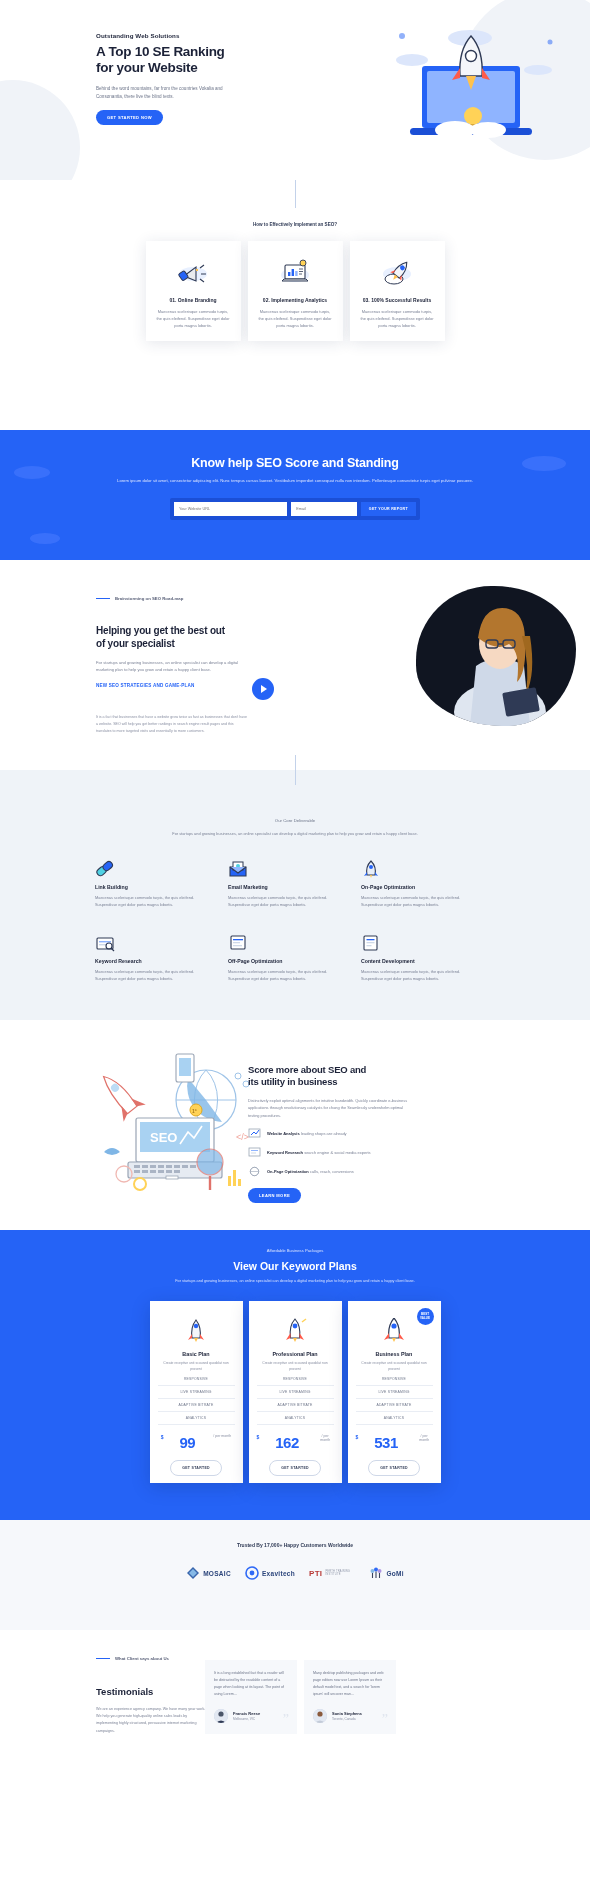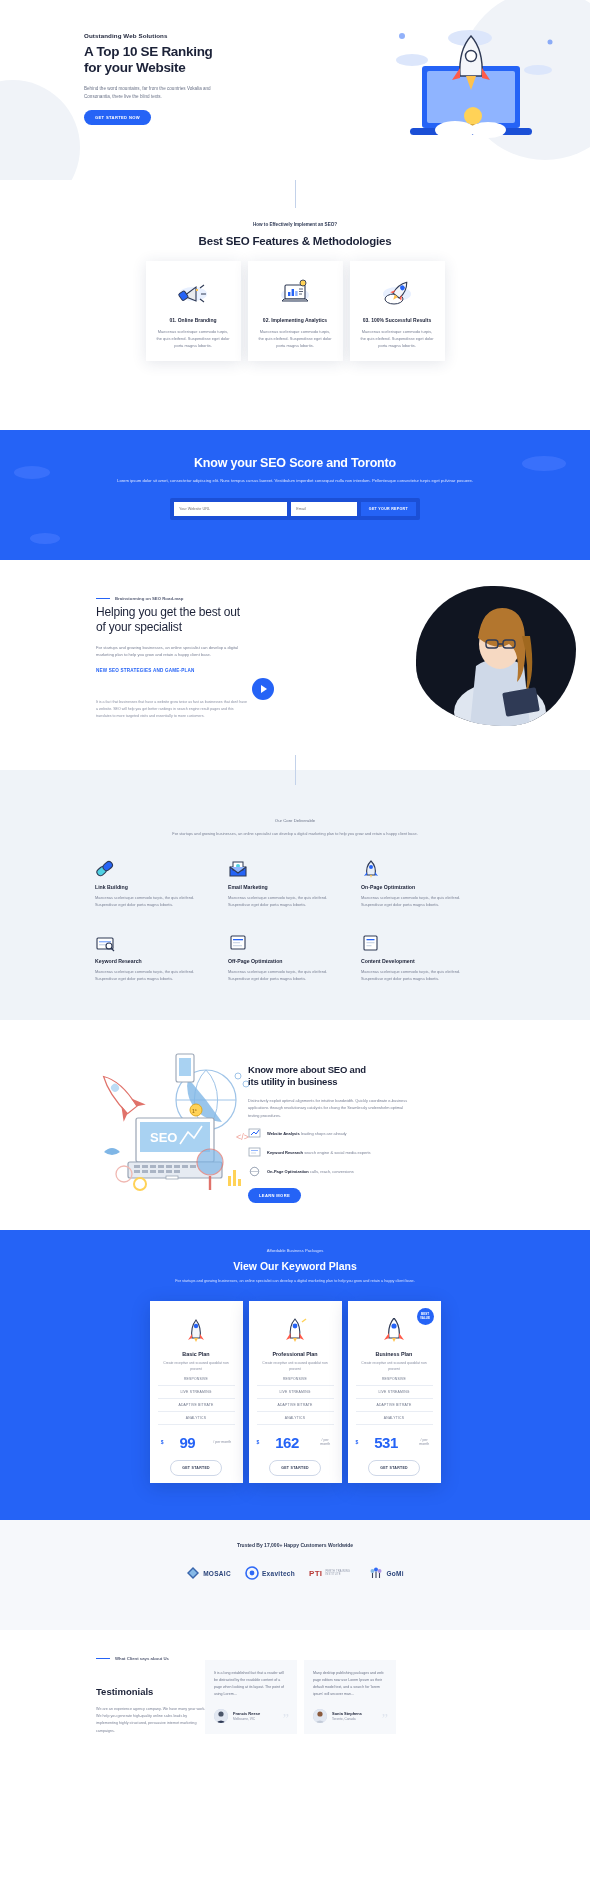--- a/index.html
+++ b/index.html
@@ -13,21 +13,21 @@
   
   .hero { height:180px; background:#fff; overflow:hidden; }
   .hero-circle {
     position:absolute; left:-55px; top:80px; width:135px; height:135px;
     border-radius:50%; background:#f0f3f8;
   }
   .hero-circle2 {
     position:absolute; right:-40px; top:-10px; width:170px; height:170px;
     border-radius:50%; background:#f0f3f8;
   }
-  .hero-txt { position:absolute; left:84px; top:32px; width:150px; z-index:4; }
+  .hero-txt { position:absolute; left:96px; top:32px; width:150px; z-index:4; }
   .eyebrow { font-size:6.2px; font-weight:bold; letter-spacing:.1px; color:#1c2238; }
   .h1 { font-size:13.5px; font-weight:bold; line-height:1.22; margin-top:5px; letter-spacing:-.3px; }
   .hero-p { font-size:4.6px; line-height:1.75; color:#6c7489; margin-top:8px; width:140px; }
   .btn-blue {
     display:inline-block; background:#2563f6; color:#fff; font-size:4.1px; font-weight:bold;
     letter-spacing:.35px; padding:5px 11px; border-radius:20px; margin-top:9px; border:none; cursor:pointer;
   }
   .hero-art { position:absolute; right:10px; top:8px; width:220px; height:150px; z-index:3; }
 
   
@@ -58,21 +58,21 @@
     background:#2563f6; color:#fff; border:none; font-size:3.6px; font-weight:bold;
     letter-spacing:.3px; padding:0 8px; cursor:pointer; font-family:inherit;
   }
   .cloud { position:absolute; background:#4a7bff; border-radius:50%; opacity:.55; }
 
   
   .helping { height:210px; background:#fff; }
   .help-left { position:absolute; left:96px; top:36px; width:152px; }
   .tag { display:flex; align-items:center; gap:5px; font-size:4.3px; font-weight:bold; color:#5a6179; }
   .tag i { display:block; width:14px; height:1.4px; background:#2563f6; }
-  .h3 { font-size:12px; font-weight:normal; line-height:1.28; margin-top:4px; letter-spacing:-.2px; }
+  .h3 { font-size:10px; font-weight:bold; line-height:1.28; margin-top:24px; letter-spacing:-.2px; }
   .help-p { font-size:4.1px; line-height:1.85; color:#7b8296; margin-top:8px; }
   .link-blue { font-size:4.6px; font-weight:bold; color:#2563f6; margin-top:9px; letter-spacing:.2px; cursor:pointer; }
   .help-p2 { font-size:3.6px; line-height:2; color:#8a90a3; margin-top:26px; }
   .blob {
     position:absolute; right:14px; top:26px; width:160px; height:140px;
     background:#101521; border-radius:48% 52% 44% 56% / 54% 46% 56% 44%;
     overflow:hidden;
   }
   .play {
     position:absolute; left:252px; top:118px; width:22px; height:22px; border-radius:50%;
@@ -107,21 +107,21 @@
   .plans { display:flex; gap:6px; justify-content:center; margin-top:16px; }
   .plan {
     width:93px; height:182px; background:#fff; color:#1c2238; padding:16px 8px 0;
     text-align:center; position:relative; box-shadow:0 4px 18px rgba(10,30,80,.2);
   }
   .plan-ic { height:26px; display:flex; align-items:center; justify-content:center; }
   .plan-t { font-size:5.4px; font-weight:bold; margin-top:8px; }
   .plan-s { font-size:3.4px; line-height:1.7; color:#8a90a3; margin-top:4px; }
   .plan-f { font-size:3.4px; color:#6c7489; padding:4px 0; border-bottom:.6px solid #e9edf4; letter-spacing:.2px; }
   .plan-f:first-of-type { border-top:.6px solid #e9edf4; margin-top:6px; }
-  .price { margin-top:9px; color:#2563f6; display:flex; align-items:center; justify-content:center; gap:16px; }
+  .price { margin-top:9px; color:#2563f6; display:flex; align-items:flex-start; justify-content:center; gap:16px; }
   .cur { font-size:5px; font-weight:bold; }
   .amt { font-size:15px; font-weight:bold; letter-spacing:-.5px; }
   .per { font-size:3.6px; color:#8a90a3; margin-left:2px; }
   .plan-btn {
     display:inline-block; margin-top:9px; border:.8px solid #cfd8e8; color:#2f3a55;
     font-size:3.5px; font-weight:bold; letter-spacing:.3px; padding:5px 11px; border-radius:20px;
     background:#fff; cursor:pointer; font-family:inherit;
   }
   .badge {
     position:absolute; right:7px; top:7px; width:17px; height:17px; border-radius:50%;
@@ -185,21 +185,20 @@
     <circle cx="113" cy="108" r="9" fill="#ffd257"></circle>
     <rect x="110" y="116" width="6" height="4" fill="#d9a93b"></rect>
     <ellipse cx="95" cy="122" rx="20" ry="9" fill="#fff"></ellipse>
     <ellipse cx="128" cy="122" rx="18" ry="8" fill="#fff"></ellipse>
   </svg>
 </section>
 
 <section class="sec features">
   <div class="vline"></div>
   <div class="sub-eyebrow">How to Effectively Implement an SEO?</div>
-  <div class="h2">Best SEO Features &amp; Methodologies</div>
   <div class="cards">
 
     <div class="card">
       <div class="card-icon">
         <svg width="34" height="30" viewBox="0 0 34 30">
           <ellipse cx="17" cy="16" rx="14" ry="7" fill="#e8f0ff"></ellipse>
           <path d="M8,18 L20,9 L20,23 Z" fill="#e8eaee" stroke="#2f3a55" stroke-width="1.1"></path>
           <rect x="4" y="14" width="7" height="8" rx="1.5" transform="rotate(-35 7 18)" fill="#2563f6" stroke="#2f3a55" stroke-width="1"></rect>
           <path d="M24,10 L28,7 M25,16 L30,16 M24,21 L28,24" stroke="#2f3a55" stroke-width="1.1" fill="none"></path>
           <path d="M20,12 L22,12" stroke="#ffc24d" stroke-width="2"></path>
@@ -243,21 +242,21 @@
       <div class="card-t">03. 100% Successful Results</div>
       <div class="card-p">Maecenas scelerisque commodo turpis, the quis eleifend. Suspendisse eget dolor porta magna lobortis.</div>
     </div>
   </div>
 </section>
 
 <section class="sec score">
   <div class="cloud" style="left:14px; top:36px; width:36px; height:13px;"></div>
   <div class="cloud" style="right:24px; top:26px; width:44px; height:15px;"></div>
   <div class="cloud" style="left:30px; bottom:16px; width:30px; height:11px;"></div>
-  <h2>Know your SEO Score and Toronto</h2>
+  <h2>Know help SEO Score and Standing</h2>
   <p>Lorem ipsum dolor sit amet, consectetur adipiscing elit. Nunc tempus cursus laoreet. Vestibulum imperdiet consequat nulla non interdum. Pellentesque consectetur turpis eget pulvinar posuere.</p>
   <div class="formwrap">
     <input class="fi fi1" placeholder="Your Website URL" style="">
     <input class="fi fi2" placeholder="Email" style="">
     <button class="fbtn">GET YOUR REPORT</button>
   </div>
 </section>
 
 <section class="sec helping">
   <div class="blob">
@@ -417,21 +416,21 @@
         <rect x="150" y="131" width="3" height="7"></rect>
       </g>
     <circle cx="150" cy="28" r="3" fill="none" stroke="#9fc4e8" stroke-width="1"></circle>
     <circle cx="158" cy="36" r="3" fill="none" stroke="#9fc4e8" stroke-width="1"></circle>
     <text x="148" y="92" font-family="Liberation Sans" font-size="9" fill="#f0a59c">&lt;/&gt;</text>
     <path d="M16,104 q8,-8 16,0 q-8,6 -16,0 Z" fill="#7fb6e6"></path>
   </svg>
 
   <div class="km-right">
     <div class="km-h">
-      <span>Know more about SEO and</span><br>
+      <span>Score more about SEO and</span><br>
       <span>its utility in business</span>
     </div>
     <div class="km-p">Distinctively exploit optimal alignments for intuitive bandwidth. Quickly coordinate e-business applications through revolutionary catalysts for chang the Seamlessly underwhelm optimal testing procedures.</div>
 
     <div class="km-row">
       <svg class="km-row-ic" viewBox="0 0 13 11">
           <rect x="1" y="1" width="11" height="8" fill="#fff" stroke="#9aa5b5" stroke-width=".8"></rect>
           <path d="M3,7 L6,4 L8,6 L11,2" fill="none" stroke="#2563f6" stroke-width="1"></path>
         </svg>
       <div class="km-row-tx">

